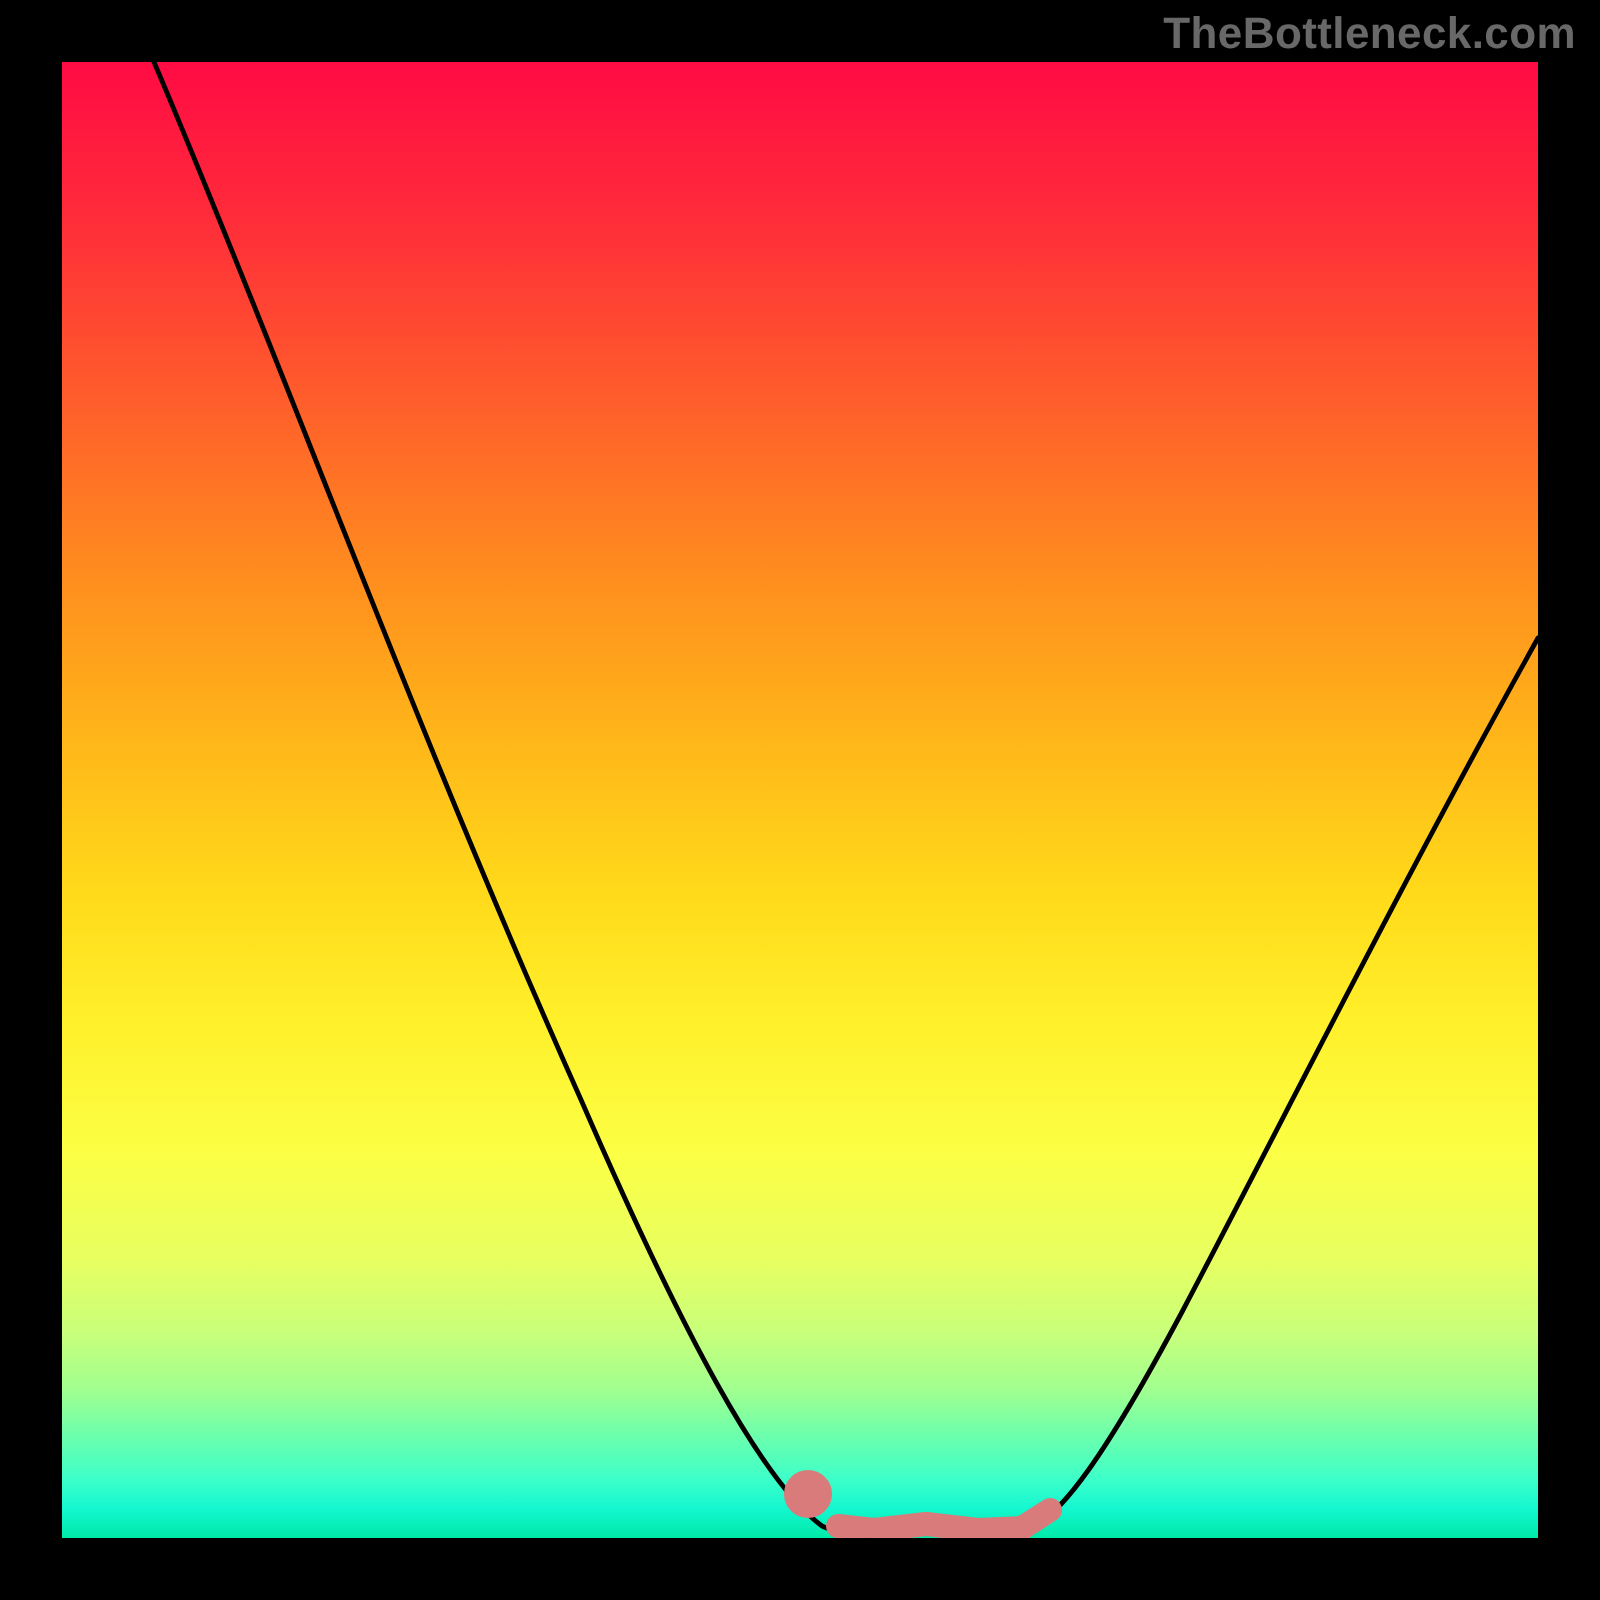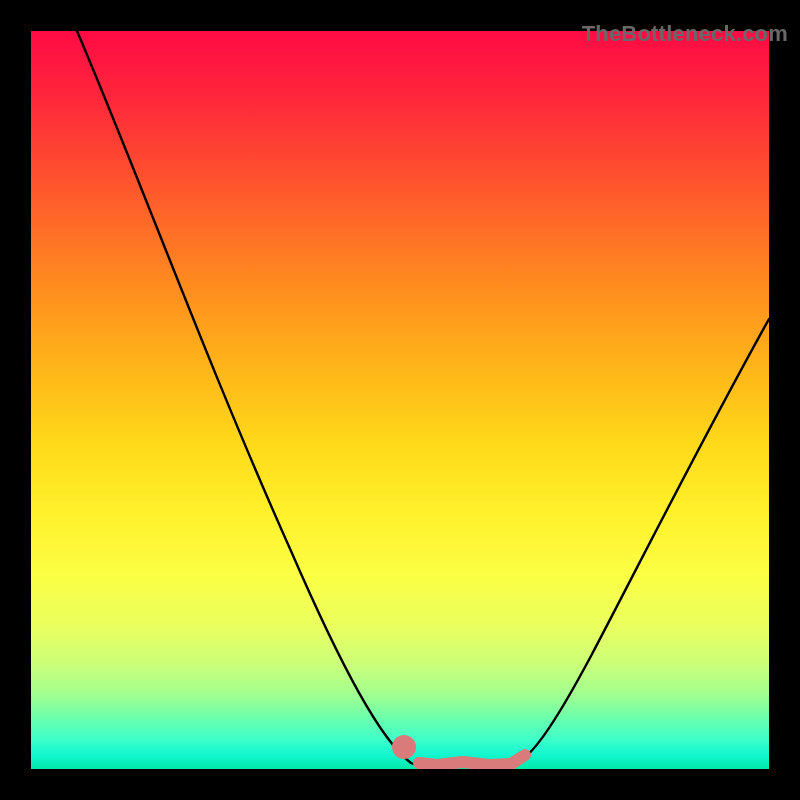--- a/index.html
+++ b/index.html
@@ -12,21 +12,21 @@
     font-family: Arial, Helvetica, sans-serif;
   }
   .stage {
     position: relative;
     width: 800px;
     height: 800px;
     background: #000000;
   }
   .watermark {
     position: absolute;
-    top: 21px;
+    top: 4px;
     right: 12px;
     font-size: 22px;
     font-weight: 600;
     color: #686868;
     letter-spacing: 0.2px;
     z-index: 20;
     margin-left: 35px;
   }
   .plot-area {
     position: absolute;

